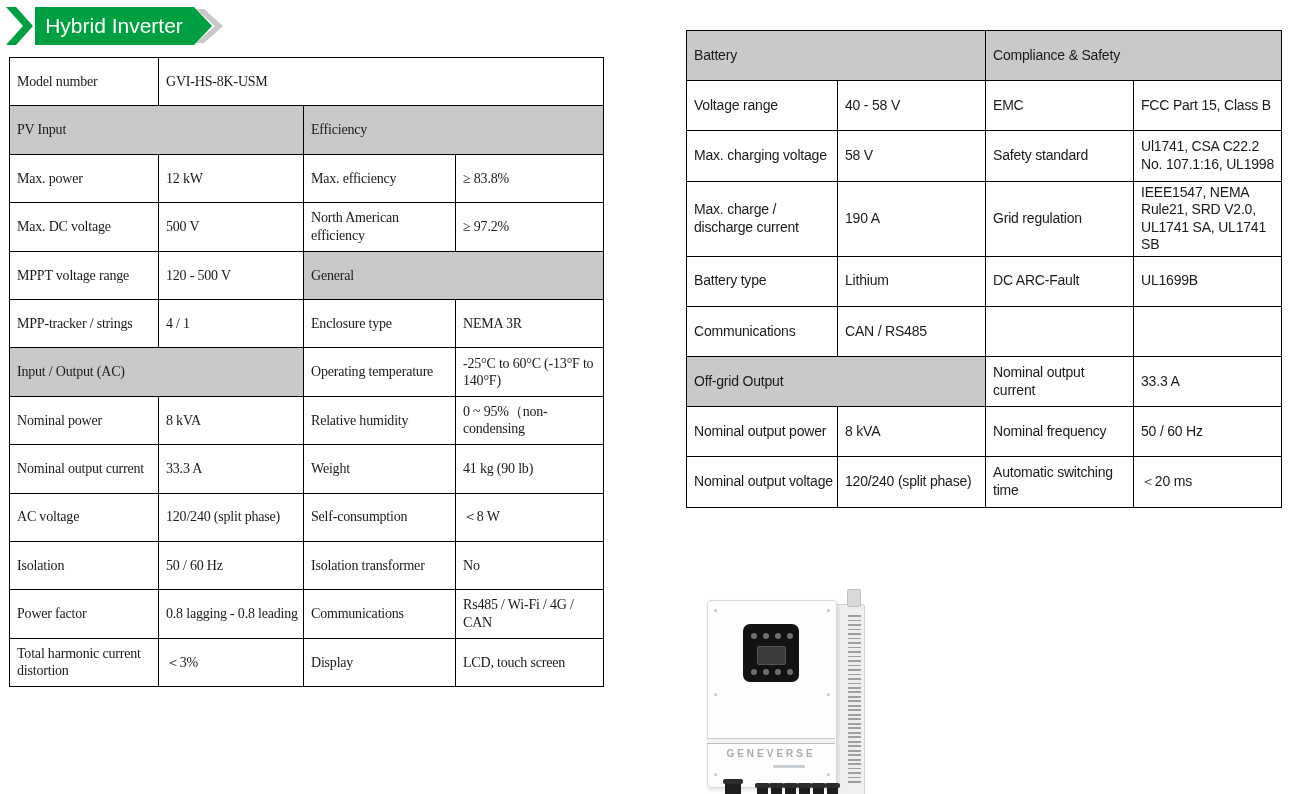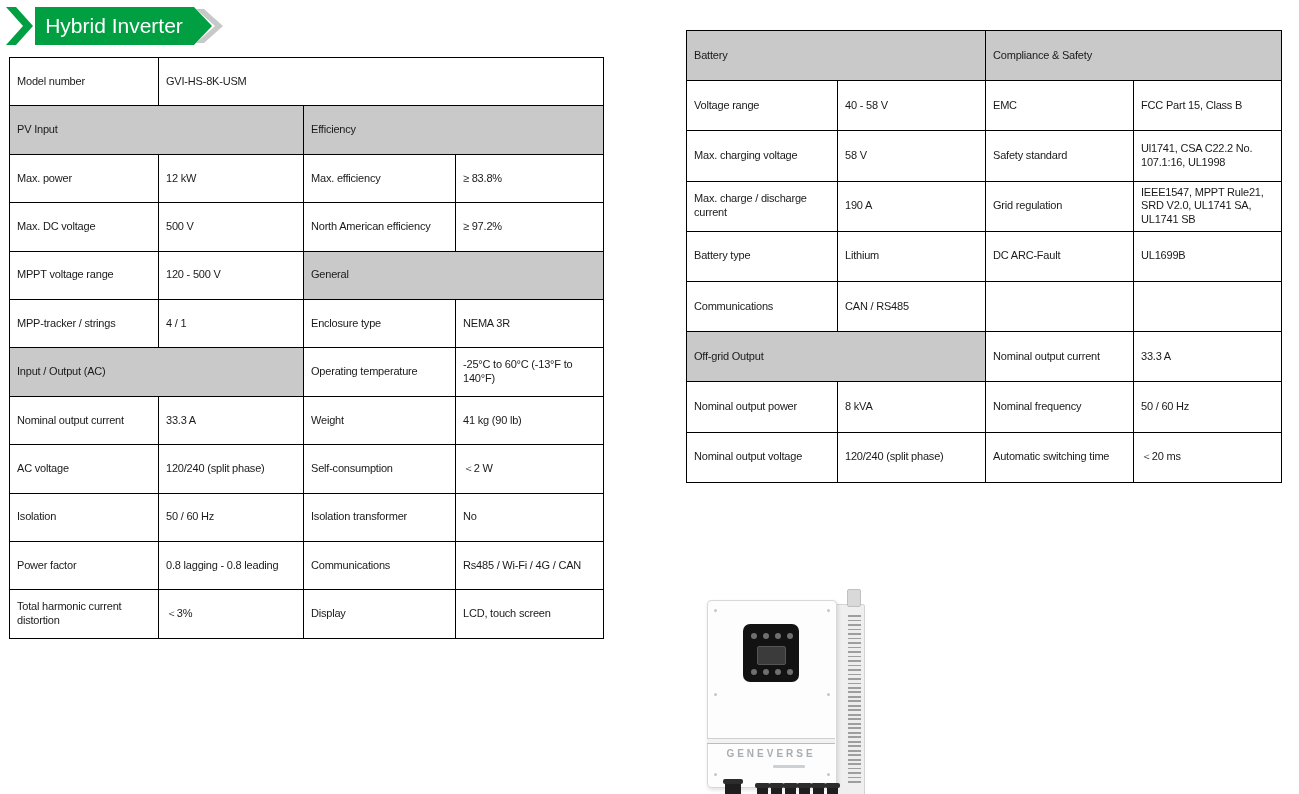--- a/index.html
+++ b/index.html
@@ -8,28 +8,28 @@
     font-family:"Liberation Sans",sans-serif;color:#1a1a1a;overflow:hidden;
   }
   
   .banner{position:absolute;left:6px;top:4px;width:234px;height:44px;}
   .banner text{
     font-family:"Liberation Sans",sans-serif;font-size:21px;fill:#ffffff;
   }
   
   table.spec-table{
     position:absolute;border-collapse:collapse;table-layout:fixed;
-    font-size:11px;letter-spacing:-0.2px;line-height:1.25;
+    font-size:14px;letter-spacing:-0.2px;line-height:1.25;
   }
   table.spec-table td{
     border:1.5px solid #000000;vertical-align:middle;
     padding:2px 4px 2px 7px;background:#ffffff;word-wrap:break-word;
   }
   table.spec-table td.hdr{background:#c9c9c9;}
-  table.left-pos{left:9px;top:57px;width:594px;}
+  table.left-pos{left:9px;top:57px;width:594px;font-family:Liberation Serif, serif;}
   table.left-pos tr{height:48.4px;}
   table.right-pos{left:686px;top:30px;width:595px;}
   table.right-pos tr{height:50.2px;}
   
   .device{position:absolute;left:695px;top:584px;width:250px;height:238px;}
   .dev-side{
     position:absolute;left:140px;top:20px;width:28px;height:190px;
     background:#efefef;border:1px solid #d4d4d4;border-radius:2px;
   }
   .dev-fins{
@@ -120,30 +120,36 @@
         <td>4 / 1</td>
         <td>Enclosure type</td>
         <td>NEMA 3R</td>
       </tr>
       <tr>
         <td colspan="2" class="hdr">Input / Output (AC)</td>
         <td>Operating temperature</td>
         <td>-25°C to 60°C (-13°F to 140°F)</td>
       </tr>
       <tr>
+        <td>Nominal power</td>
+        <td>8 kVA</td>
+        <td>Relative humidity</td>
+        <td>0 ~ 95%（non-condensing</td>
+      </tr>
+      <tr>
         <td>Nominal output current</td>
         <td>33.3 A</td>
         <td>Weight</td>
         <td>41 kg (90 lb)</td>
       </tr>
       <tr>
         <td>AC voltage</td>
         <td>120/240 (split phase)</td>
         <td>Self-consumption</td>
-        <td>＜2 W</td>
+        <td>＜8 W</td>
       </tr>
       <tr>
         <td>Isolation</td>
         <td>50 / 60 Hz</td>
         <td>Isolation transformer</td>
         <td>No</td>
       </tr>
       <tr>
         <td>Power factor</td>
         <td>0.8 lagging - 0.8 leading</td>
@@ -180,21 +186,21 @@
       <tr>
         <td>Max. charging voltage</td>
         <td>58 V</td>
         <td>Safety standard</td>
         <td>Ul1741, CSA C22.2 No. 107.1:16, UL1998</td>
       </tr>
       <tr>
         <td>Max. charge / discharge current</td>
         <td>190 A</td>
         <td>Grid regulation</td>
-        <td>IEEE1547, MPPT Rule21, SRD V2.0, UL1741 SA, UL1741 SB</td>
+        <td>IEEE1547, NEMA Rule21, SRD V2.0, UL1741 SA, UL1741 SB</td>
       </tr>
       <tr>
         <td>Battery type</td>
         <td>Lithium</td>
         <td>DC ARC-Fault</td>
         <td>UL1699B</td>
       </tr>
       <tr>
         <td>Communications</td>
         <td>CAN / RS485</td>

